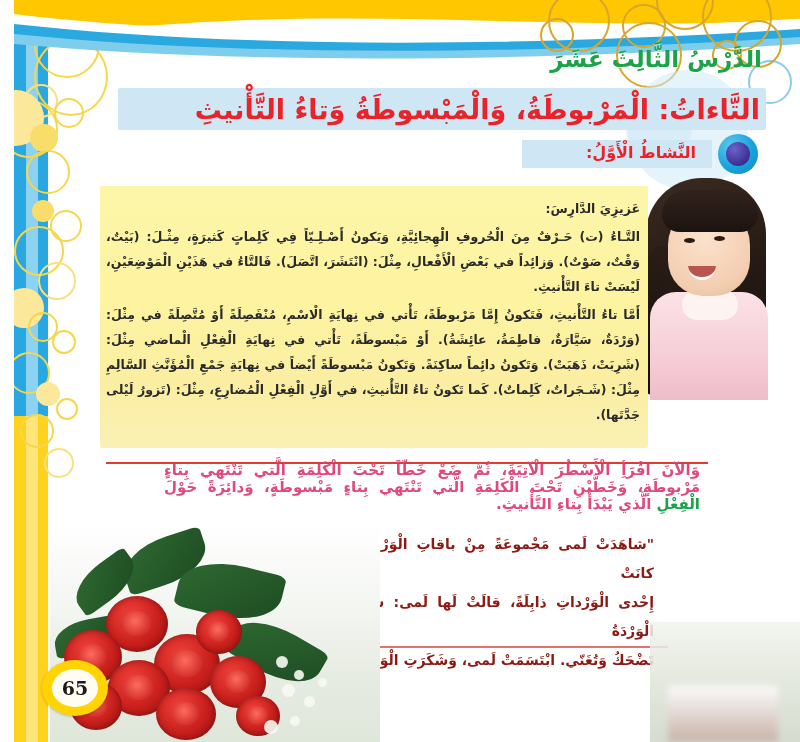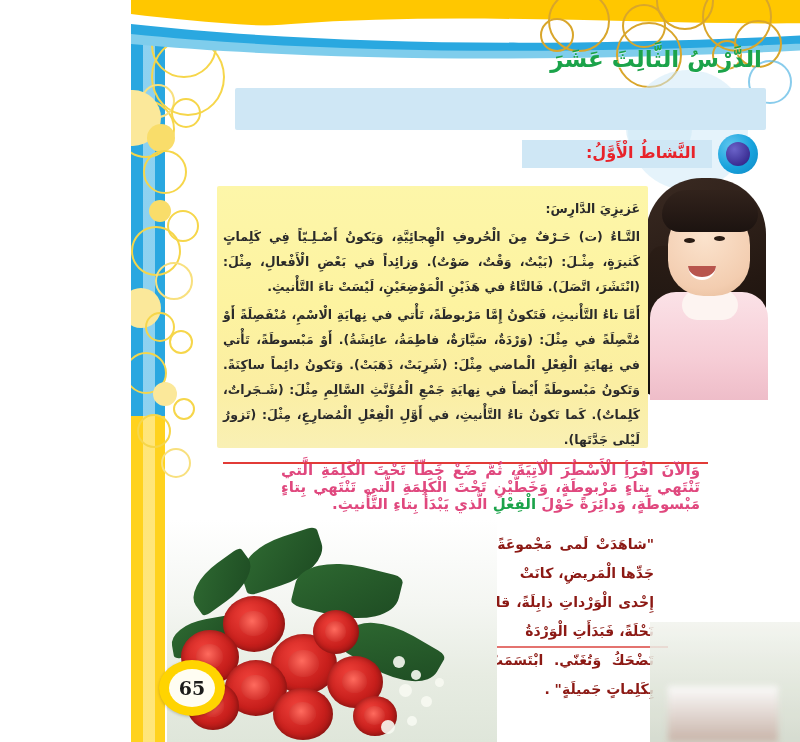--- a/index.html
+++ b/index.html
@@ -3,21 +3,21 @@
 <meta charset="utf-8">
 <title>Arabic Textbook Page 65</title>
 <style>
   html,body{margin:0;padding:0;}
   body{
     width:800px;height:742px;overflow:hidden;position:relative;
     background:#ffffff;
     font-family:"DejaVu Sans","Liberation Sans",sans-serif;
   }
   .page{
-    position:absolute;inset:0;width:669px;height:742px;overflow:hidden;
+    position:absolute;inset:0;width:786px;height:742px;overflow:hidden;
     background:#fff;
   }
 
   
   .bg-yellow-bubbles{
     position:absolute;left:0;top:0;width:300px;height:742px;
     pointer-events:none;
   }
   .bub{position:absolute;border-radius:50%;}
   .bub.ring{background:transparent;border:2px solid #f6d64a;}
@@ -262,20 +262,21 @@
     <div class="bbub" style="right:226px;top:18px;width:30px;height:30px;"></div>
     <div class="bbub" style="right:58px;top:40px;width:26px;height:26px;"></div>
     <div class="bbub fillblue" style="right:52px;top:70px;width:120px;height:120px;opacity:.55;"></div>
     <div class="bbub fillblue" style="right:108px;top:96px;width:66px;height:66px;opacity:.6;"></div>
     <div class="bbub blue" style="right:8px;top:60px;width:40px;height:40px;opacity:.7;"></div>
   </div>
 
   <div class="lesson-title">الدَّرْسُ الثَّالِثَ عَشَرَ</div>
 
   <div class="title-band"></div>
+  <div class="main-title">التَّاءاتُ: الْمَرْبوطَةُ، وَالْمَبْسوطَةُ وَتاءُ التَّأْنيثِ</div>
 
   <div class="activity-band"></div>
   <div class="activity-label">النَّشاطُ الْأَوَّلُ:</div>
   <div class="activity-bullet">
       <i></i>
     </div>
 
   <div class="girl">
     <div class="hair-back"></div>
     <div class="tail"></div>

